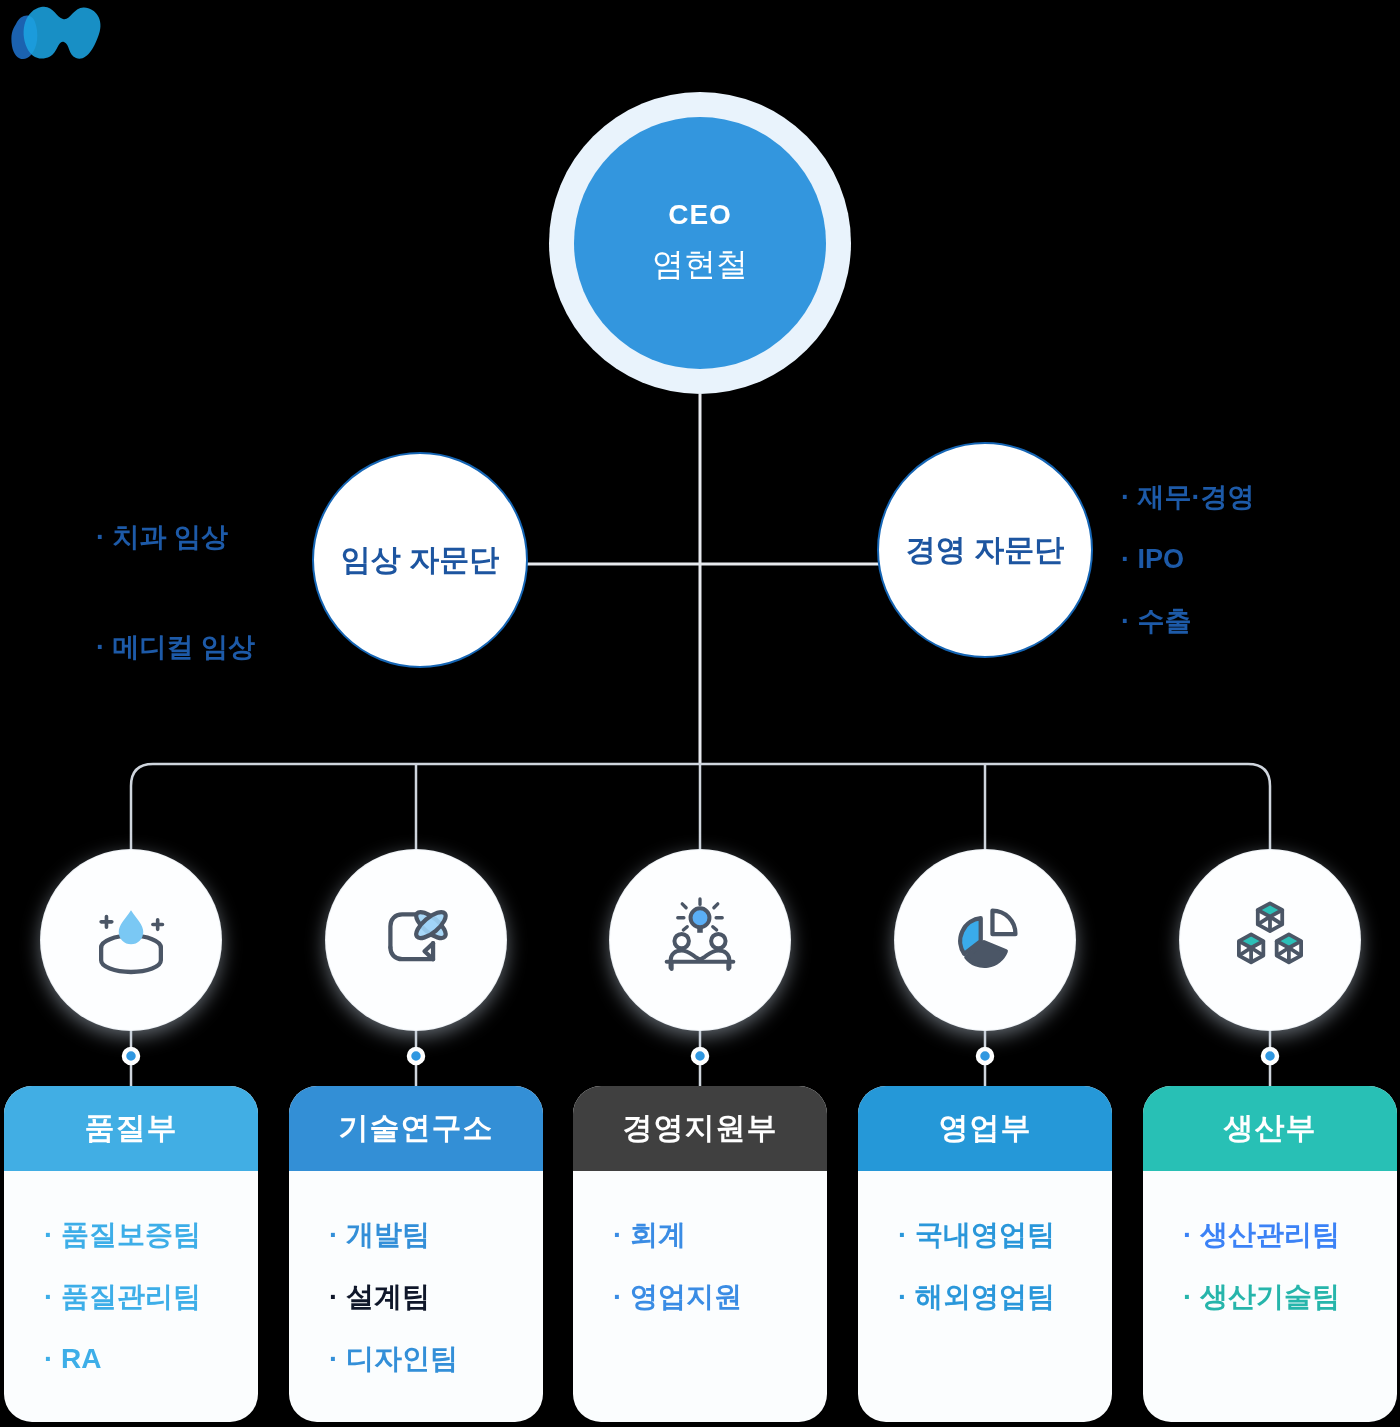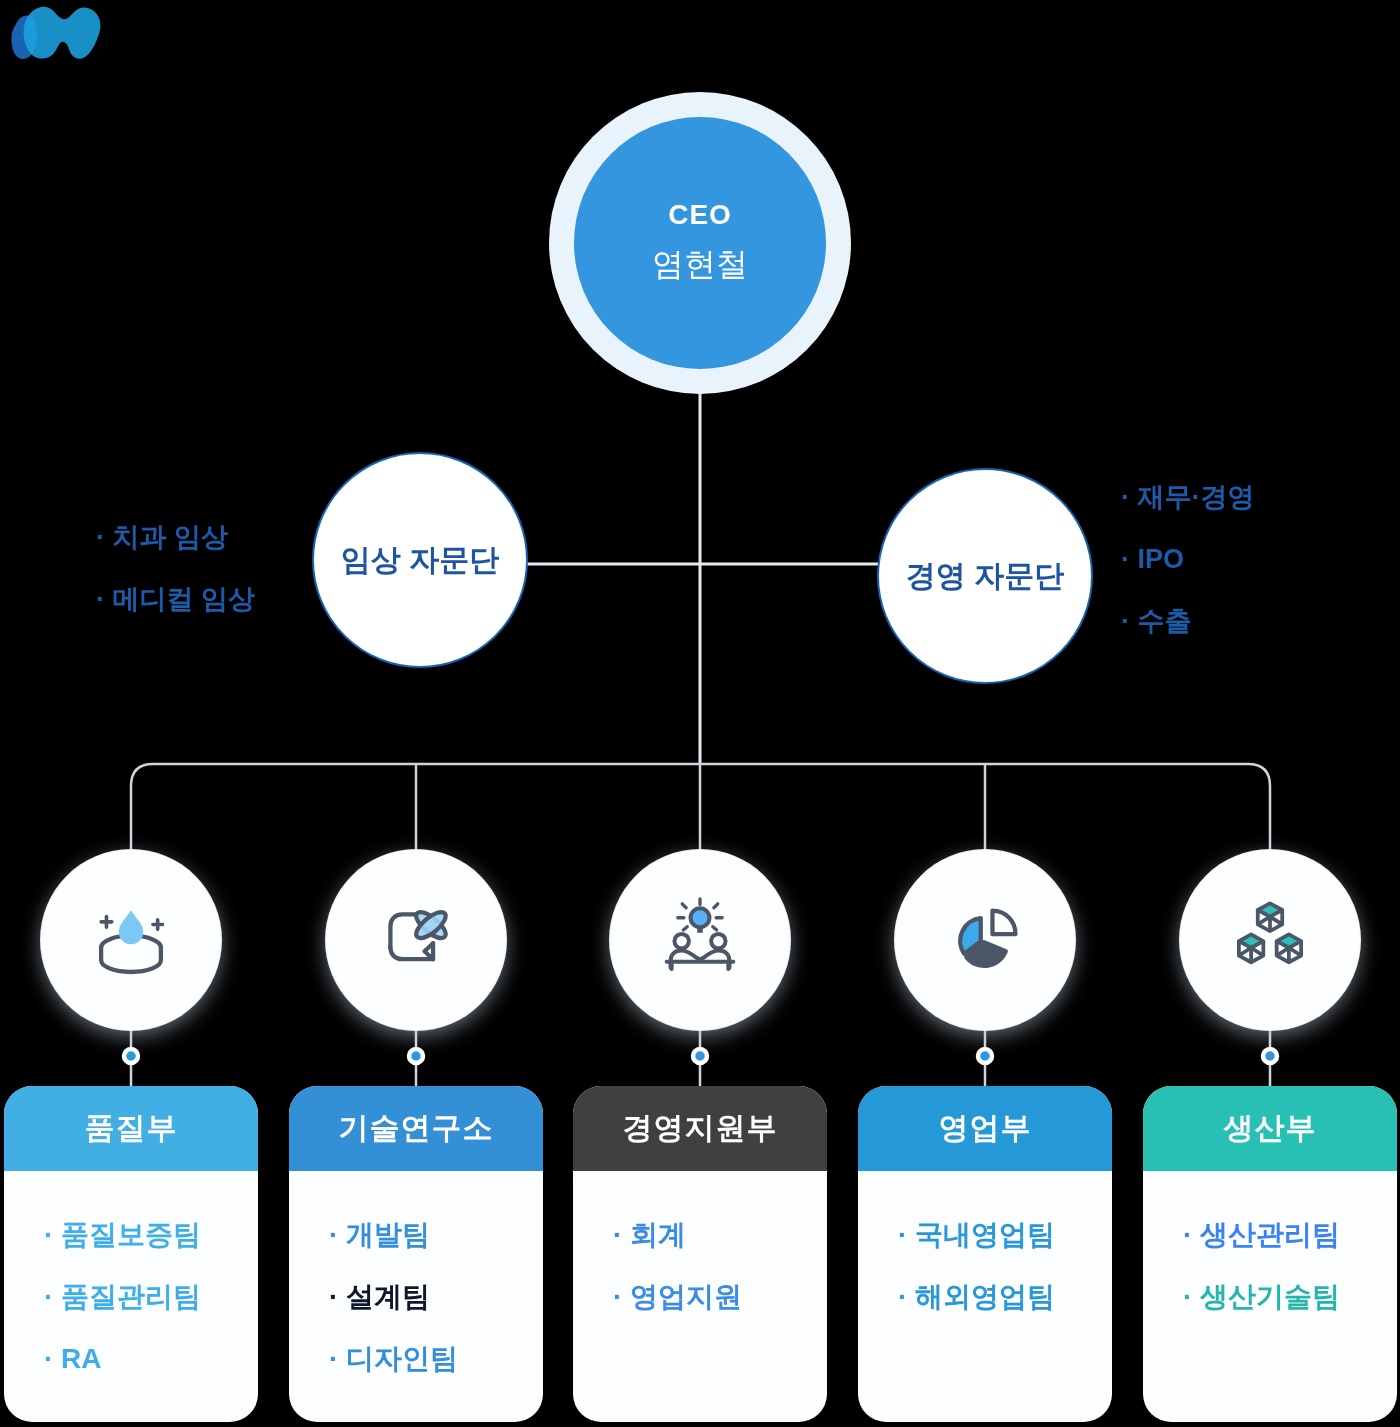--- a/index.html
+++ b/index.html
@@ -26,25 +26,25 @@
   }
   .ceo-role{font-size:28px;font-weight:700;letter-spacing:1px;}
   .ceo-name{font-size:32px;font-weight:500;}
   
   .advisor-circle{
     position:absolute;width:216px;height:216px;border-radius:50%;background:#ffffff;
     border:2.5px solid var(--advisor-border,#1565b4);box-sizing:border-box;
     display:flex;align-items:center;justify-content:center;
   }
   #advisor-left{left:312px;top:452px;}
-  #advisor-right{left:877px;top:468px;}
+  #advisor-right{left:877px;top:442px;}
   .advisor-label{font-size:30px;font-weight:700;color:var(--advisor-text,#1d55a0);}
   
   .side-list{position:absolute;display:flex;flex-direction:column;}
-  #side-list-left{left:96px;top:506px;}
+  #side-list-left{left:96px;top:506px;gap:48px;}
   #side-list-right{left:1121px;top:466px;}
   .side-item{
     height:62px;display:flex;align-items:center;font-size:27px;font-weight:700;
     color:var(--side-text,#1d5aa8);white-space:nowrap;
   }
   
   .icon-circle{
     position:absolute;top:850px;width:180px;height:180px;border-radius:50%;background:#fdfeff;
     box-shadow:0 0 0 1px #edf1f5,0 6px 20px rgba(190,202,216,.55);
     display:flex;align-items:center;justify-content:center;

